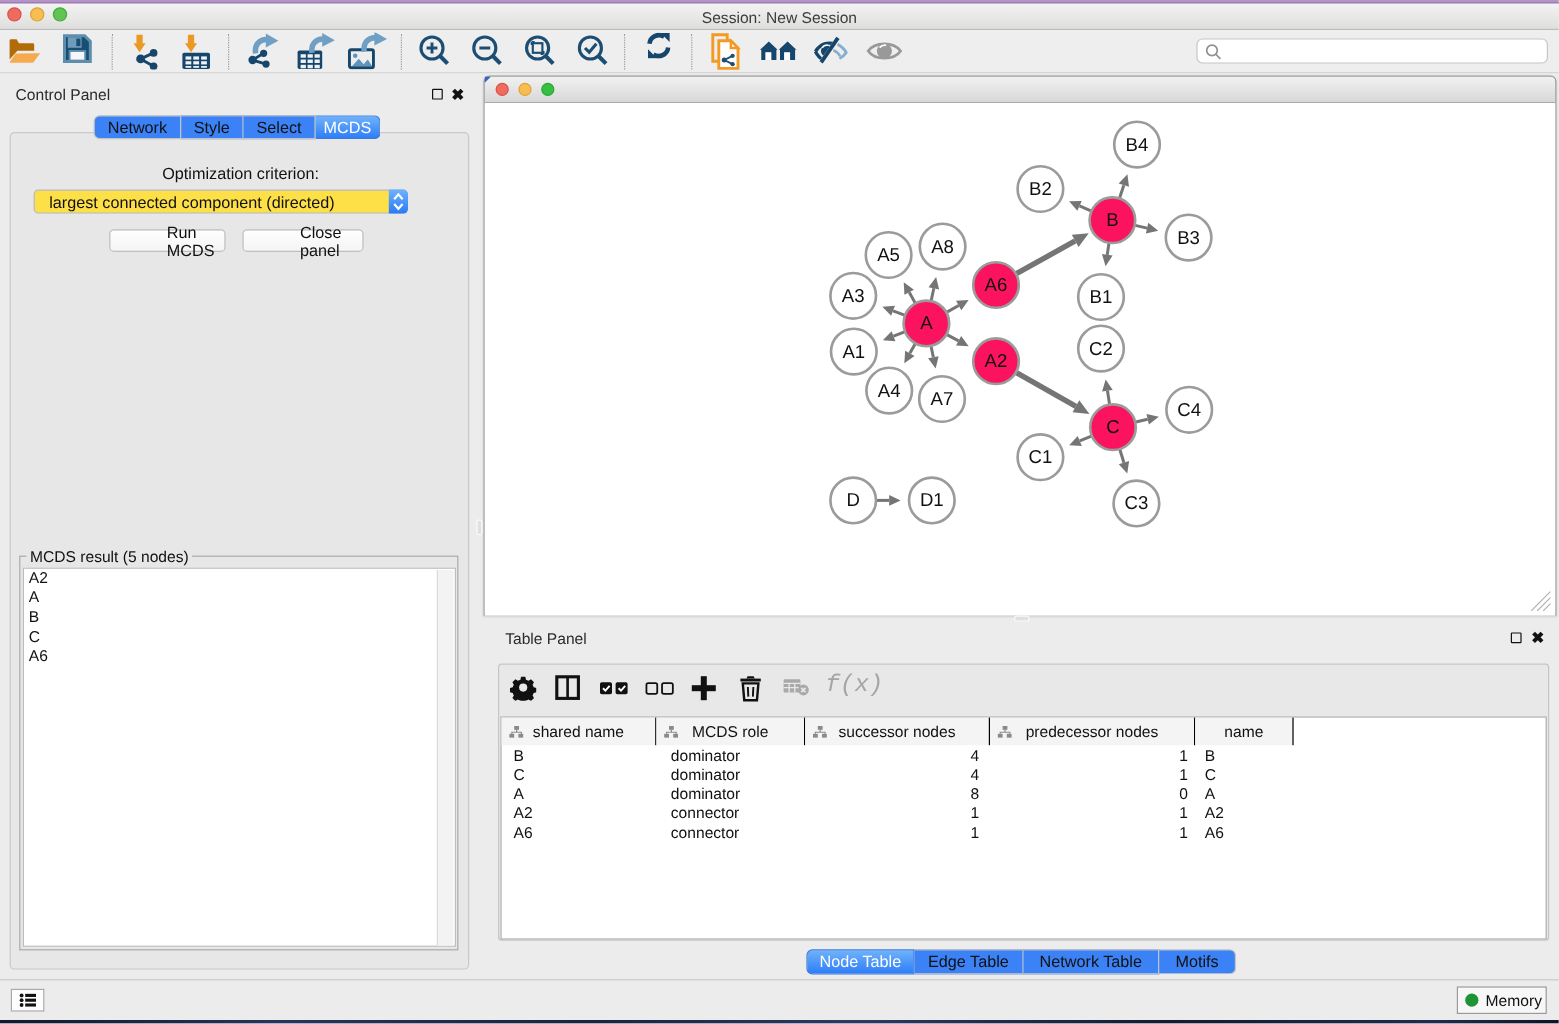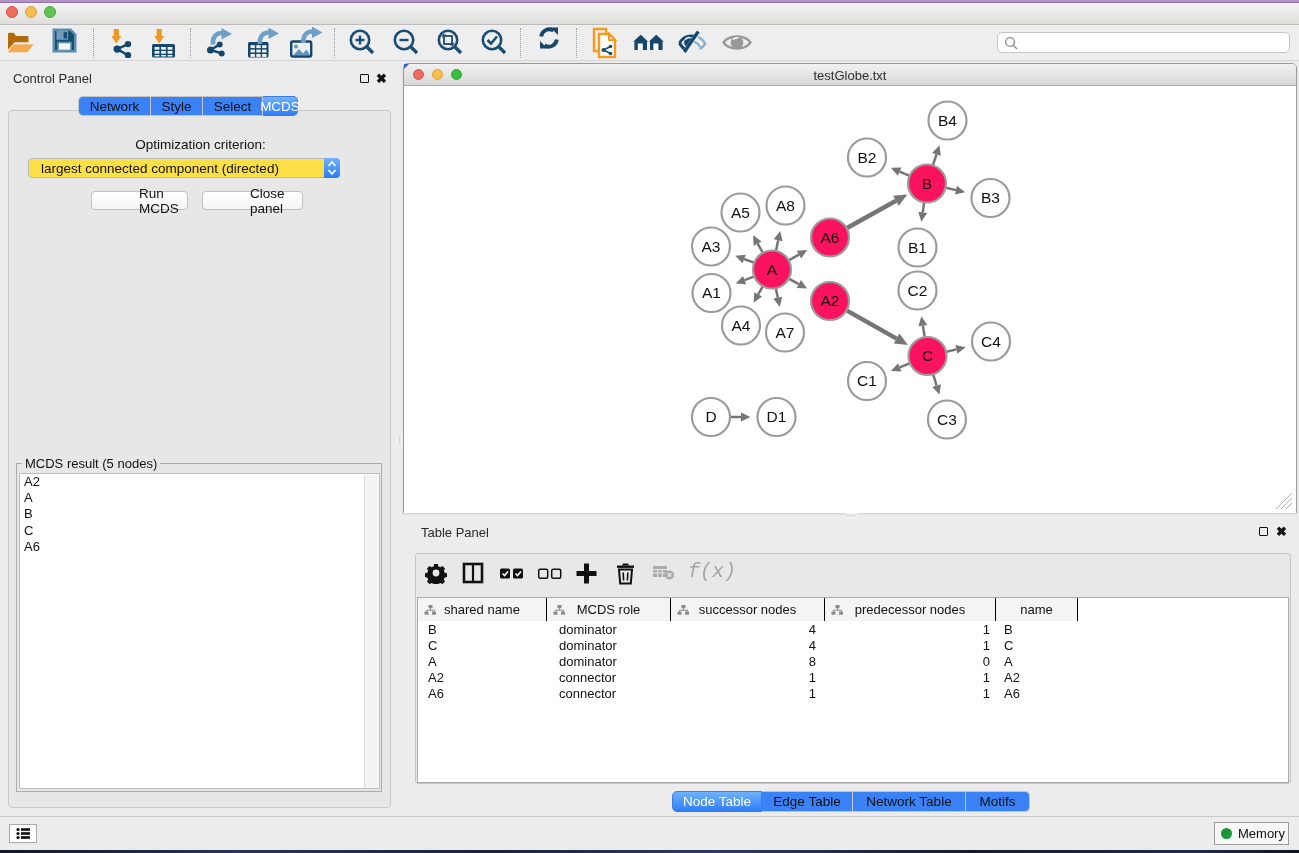--- a/index.html
+++ b/index.html
@@ -23,21 +23,21 @@
 #cp-title{left:13px;top:71px;font-size:13px;color:#2b2b2b;}
 #cp-max{left:360px;top:74px;width:9px;height:9px;border:1.5px solid #111;border-radius:1px;}
 #cp-close{left:376px;top:71px;font-size:13px;font-weight:bold;color:#111;}
 #cp-panel{left:8px;top:110px;width:383px;height:698px;background:#e7e7e7;border:1px solid #c9c9c9;border-radius:4px;}
 .tabs{position:absolute;display:flex;font-size:13.5px;}
 .tabs .tab{background:#3b82f6;border:1px solid #c4c4c4;border-left:none;color:#111;display:flex;align-items:center;justify-content:center;}
 .tabs .tab:first-child{border-left:1px solid #c4c4c4;border-radius:5px 0 0 5px;}
 .tabs .tab:last-child{border-radius:0 5px 5px 0;}
 .tabs .tab.sel{background:linear-gradient(#6fb2fb,#2e7ef8);color:#fff;border-color:#3a7ce0;}
 #cp-tabs{left:78px;top:96px;height:20px;}
-#cp-tabs .t1{width:73px;}#cp-tabs .t2{width:52px;}#cp-tabs .t3{width:60px;}#cp-tabs .t4{width:35px;}
+#cp-tabs .t1{width:73px;}#cp-tabs .t2{width:52px;}#cp-tabs .t3{width:60px;}#cp-tabs .t4{width:54px;}
 #opt-label{left:9px;top:137px;width:383px;text-align:center;font-size:13.5px;color:#111;}
 #combo{left:28px;top:158px;width:312px;height:20px;background:#fde047;border:1px solid #b9b9b9;border-radius:4px;}
 #combo .txt{position:absolute;left:12px;top:2px;font-size:13.5px;color:#111;}
 #combo .step{position:absolute;right:-1px;top:-1px;width:16px;height:20px;background:linear-gradient(#6db3fc,#2a7af7);border-radius:0 4px 4px 0;}
 .btn{position:absolute;background:linear-gradient(#ffffff,#f4f4f4);border:1px solid #c0c0c0;border-radius:4px;font-size:13.5px;color:#111;display:flex;align-items:center;justify-content:center;padding-left:47px;}
 #btn-run{left:91px;top:191px;width:97px;height:19px;}
 #btn-close{left:202px;top:191px;width:101px;height:19px;}
 
 #grp{left:16px;top:463px;width:366px;height:329px;border:1px solid #ababab;}
 #grp-title{left:22px;top:456px;font-size:13px;color:#111;background:#e7e7e7;padding:0 3px;}
@@ -73,20 +73,21 @@
 #mem-btn{left:1214px;top:822px;width:75px;height:23px;background:#f7f7f7;border:1px solid #9a9a9a;font-size:13px;color:#111;display:flex;align-items:center;justify-content:flex-start;padding-left:6px;gap:6px;}
 #mem-btn .dot{width:11px;height:11px;border-radius:50%;background:#1d9437;}
 #darkstrip{left:0;top:850px;width:1299px;height:3px;background:linear-gradient(90deg,#11182c,#27355c 18%,#1a2340 38%,#2c3a63 55%,#141b31 75%,#202c4e 92%,#0f1425);}
 </style></head><body>
 
 <div class="abs" id="purple"></div>
 <div class="abs" id="titlebar">
   <div class="tl tl1"></div>
     <div class="tl tl2"></div>
     <div class="tl tl3"></div>
+  <div class="abs" id="title-text">Session: New Session</div>
 </div>
 <div class="abs" id="toolbar">
     <div class="sep" style="left:93px"></div>
     <div class="sep" style="left:190px"></div>
     <div class="sep" style="left:334px"></div>
     <div class="sep" style="left:520px"></div>
     <div class="sep" style="left:576px"></div>
     <div class="ticon" style="left:4px"><svg width="32" height="31" viewBox="0 0 32 31">
         <path d="M4 22.5 V7 q0 -1.2 1.2 -1.2 h4.6 l2 3.2 h11.5 q1.2 0 1.2 1.2 v5 H10.5 z" fill="#b26b09"></path>
         <path d="M9 17.5 L29.5 17.3 L23.6 25.2 H3.8 z" fill="#f6a94f"></path>
@@ -272,21 +273,20 @@
     <div class="row">C</div>
     <div class="row">A6</div>
   <div id="mcds-scroll"></div>
 </div>
 
 <div class="abs" id="netwin">
   <div id="net-titlebar">
     <div class="tl tl1"></div>
       <div class="tl tl2"></div>
       <div class="tl tl3"></div>
-    <div class="abs" id="net-title-text">testGlobe.txt</div>
   </div>
   <div id="canvas">
       <svg width="894" height="427" viewBox="0 0 894 427" style="position:absolute;left:0;top:0">
         <line x1="358.6" y1="166.4" x2="353.7" y2="157.6" stroke="#757575" stroke-width="2.5"></line>
 <polygon points="349.1,149.3 357.6,155.4 349.7,159.7" fill="#757575"></polygon>
 <line x1="372.0" y1="164.4" x2="374.2" y2="154.2" stroke="#757575" stroke-width="2.5"></line>
 <polygon points="376.1,144.9 378.6,155.2 369.8,153.3" fill="#757575"></polygon>
 <line x1="349.8" y1="176.6" x2="340.2" y2="173.0" stroke="#757575" stroke-width="2.5"></line>
 <polygon points="331.3,169.7 341.8,168.8 338.6,177.2" fill="#757575"></polygon>
 <line x1="349.8" y1="190.6" x2="340.6" y2="194.1" stroke="#757575" stroke-width="2.5"></line>

